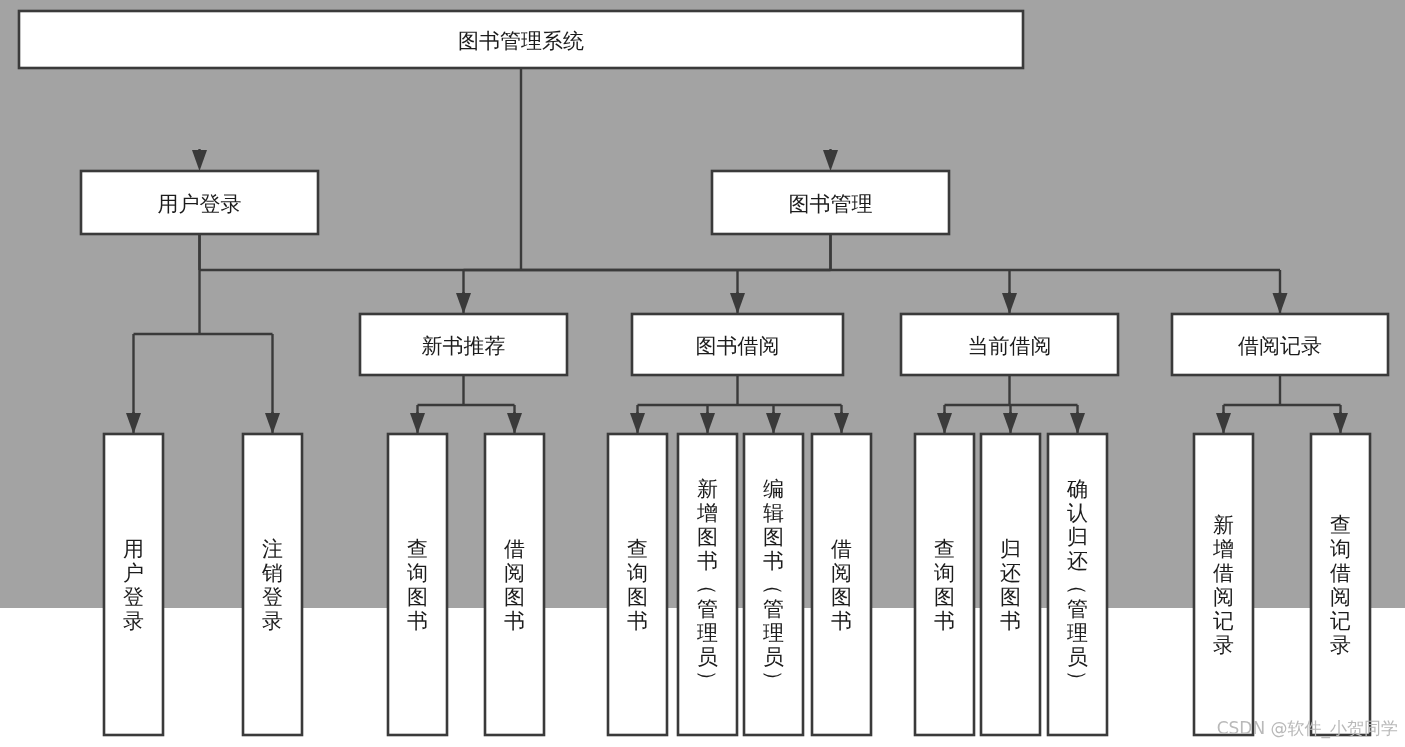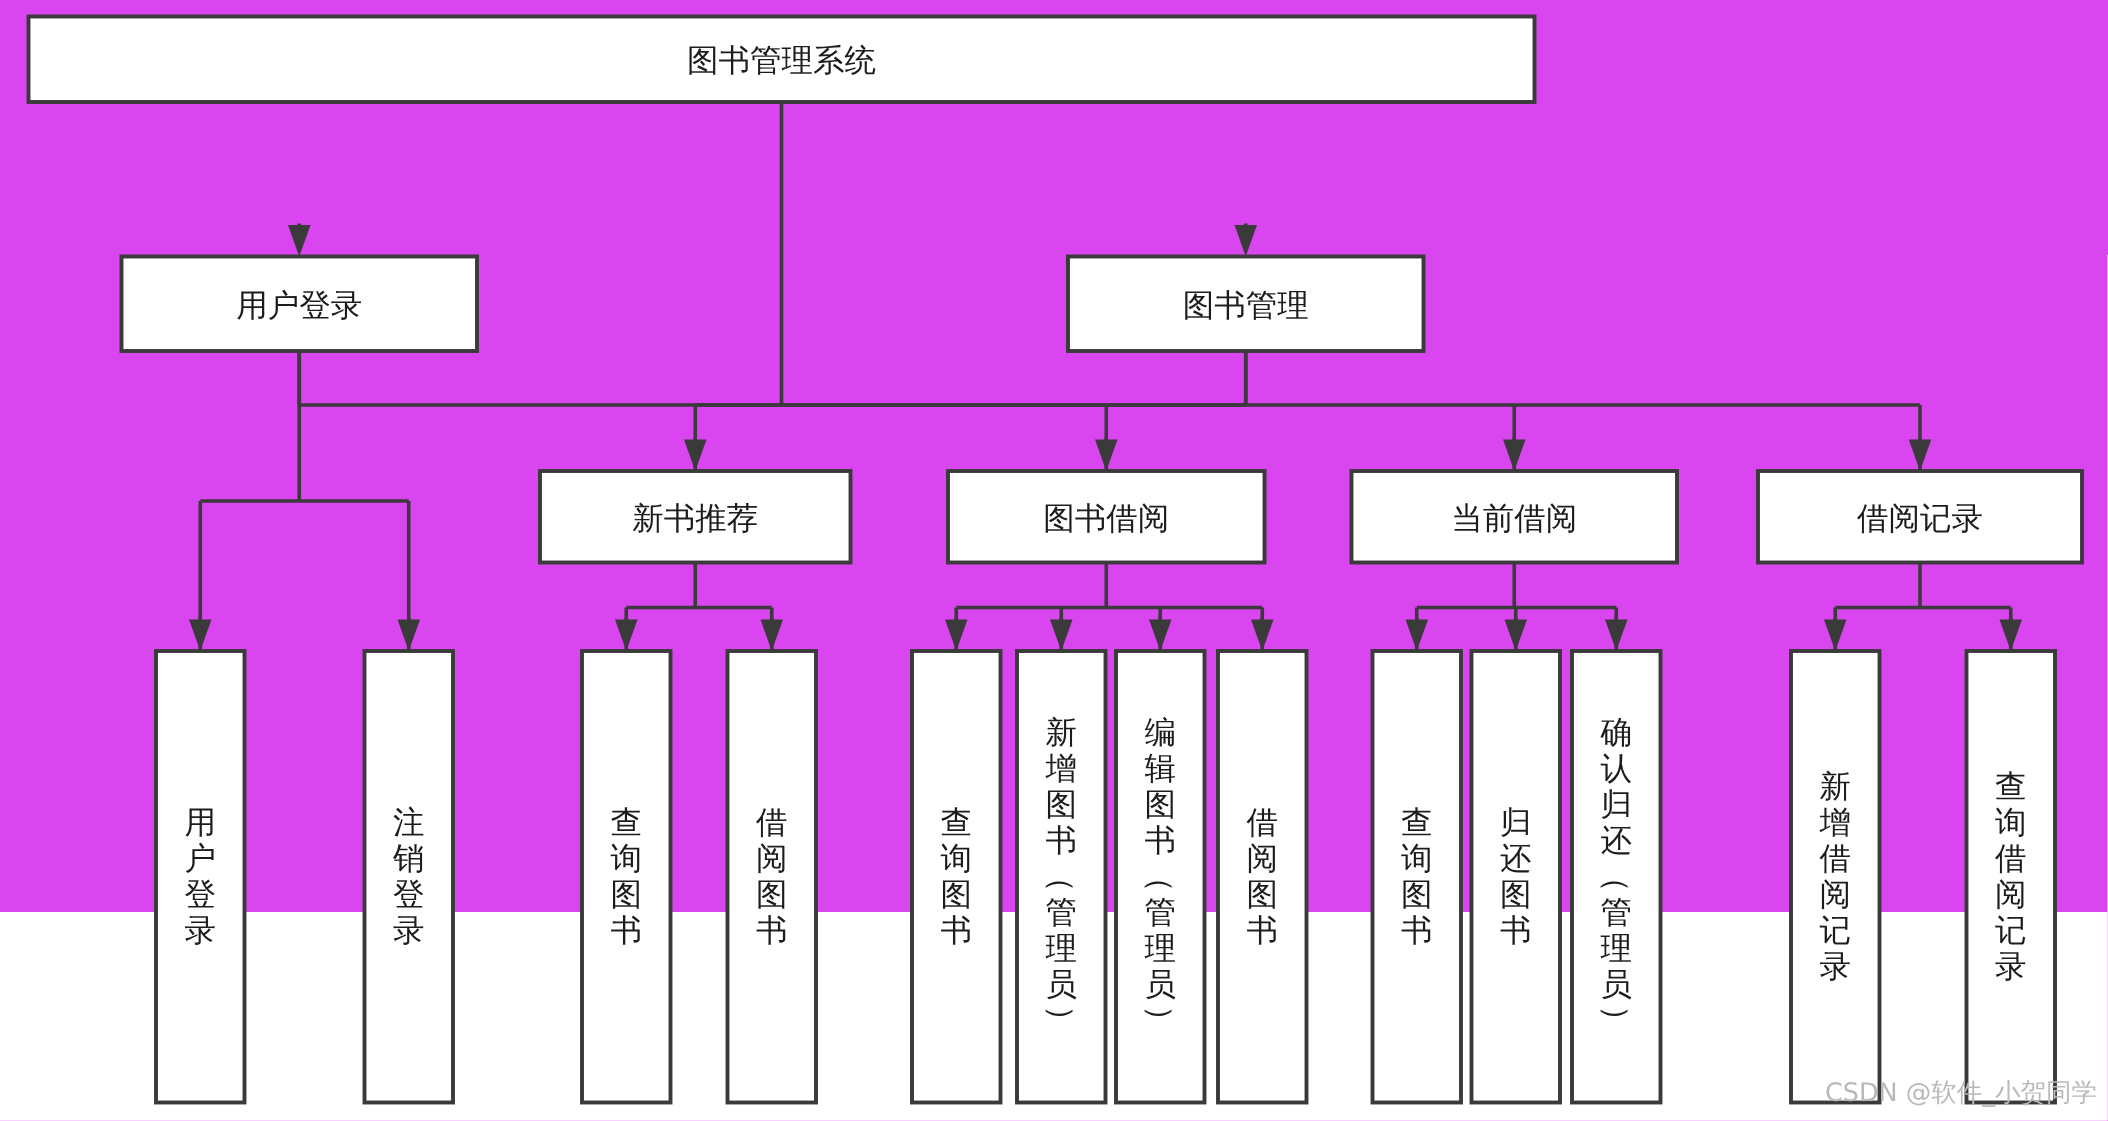--- a/index.html
+++ b/index.html
@@ -11,21 +11,21 @@
   body {
     width: 1405px;
     height: 747px;
     font-family: "DejaVu Sans", "Liberation Sans", sans-serif;
     overflow: hidden;
   }
   #diagram-root {
     position: relative;
     width: 1405px;
     height: 608px;
-    background: #d946ef;
+    background: #a3a3a3;
     text-align: center;
   }
   svg#chart-svg {
     position: absolute;
     left: 0;
     top: 0;
     width: 1405px;
     height: 747px;
     display: block;
   }

